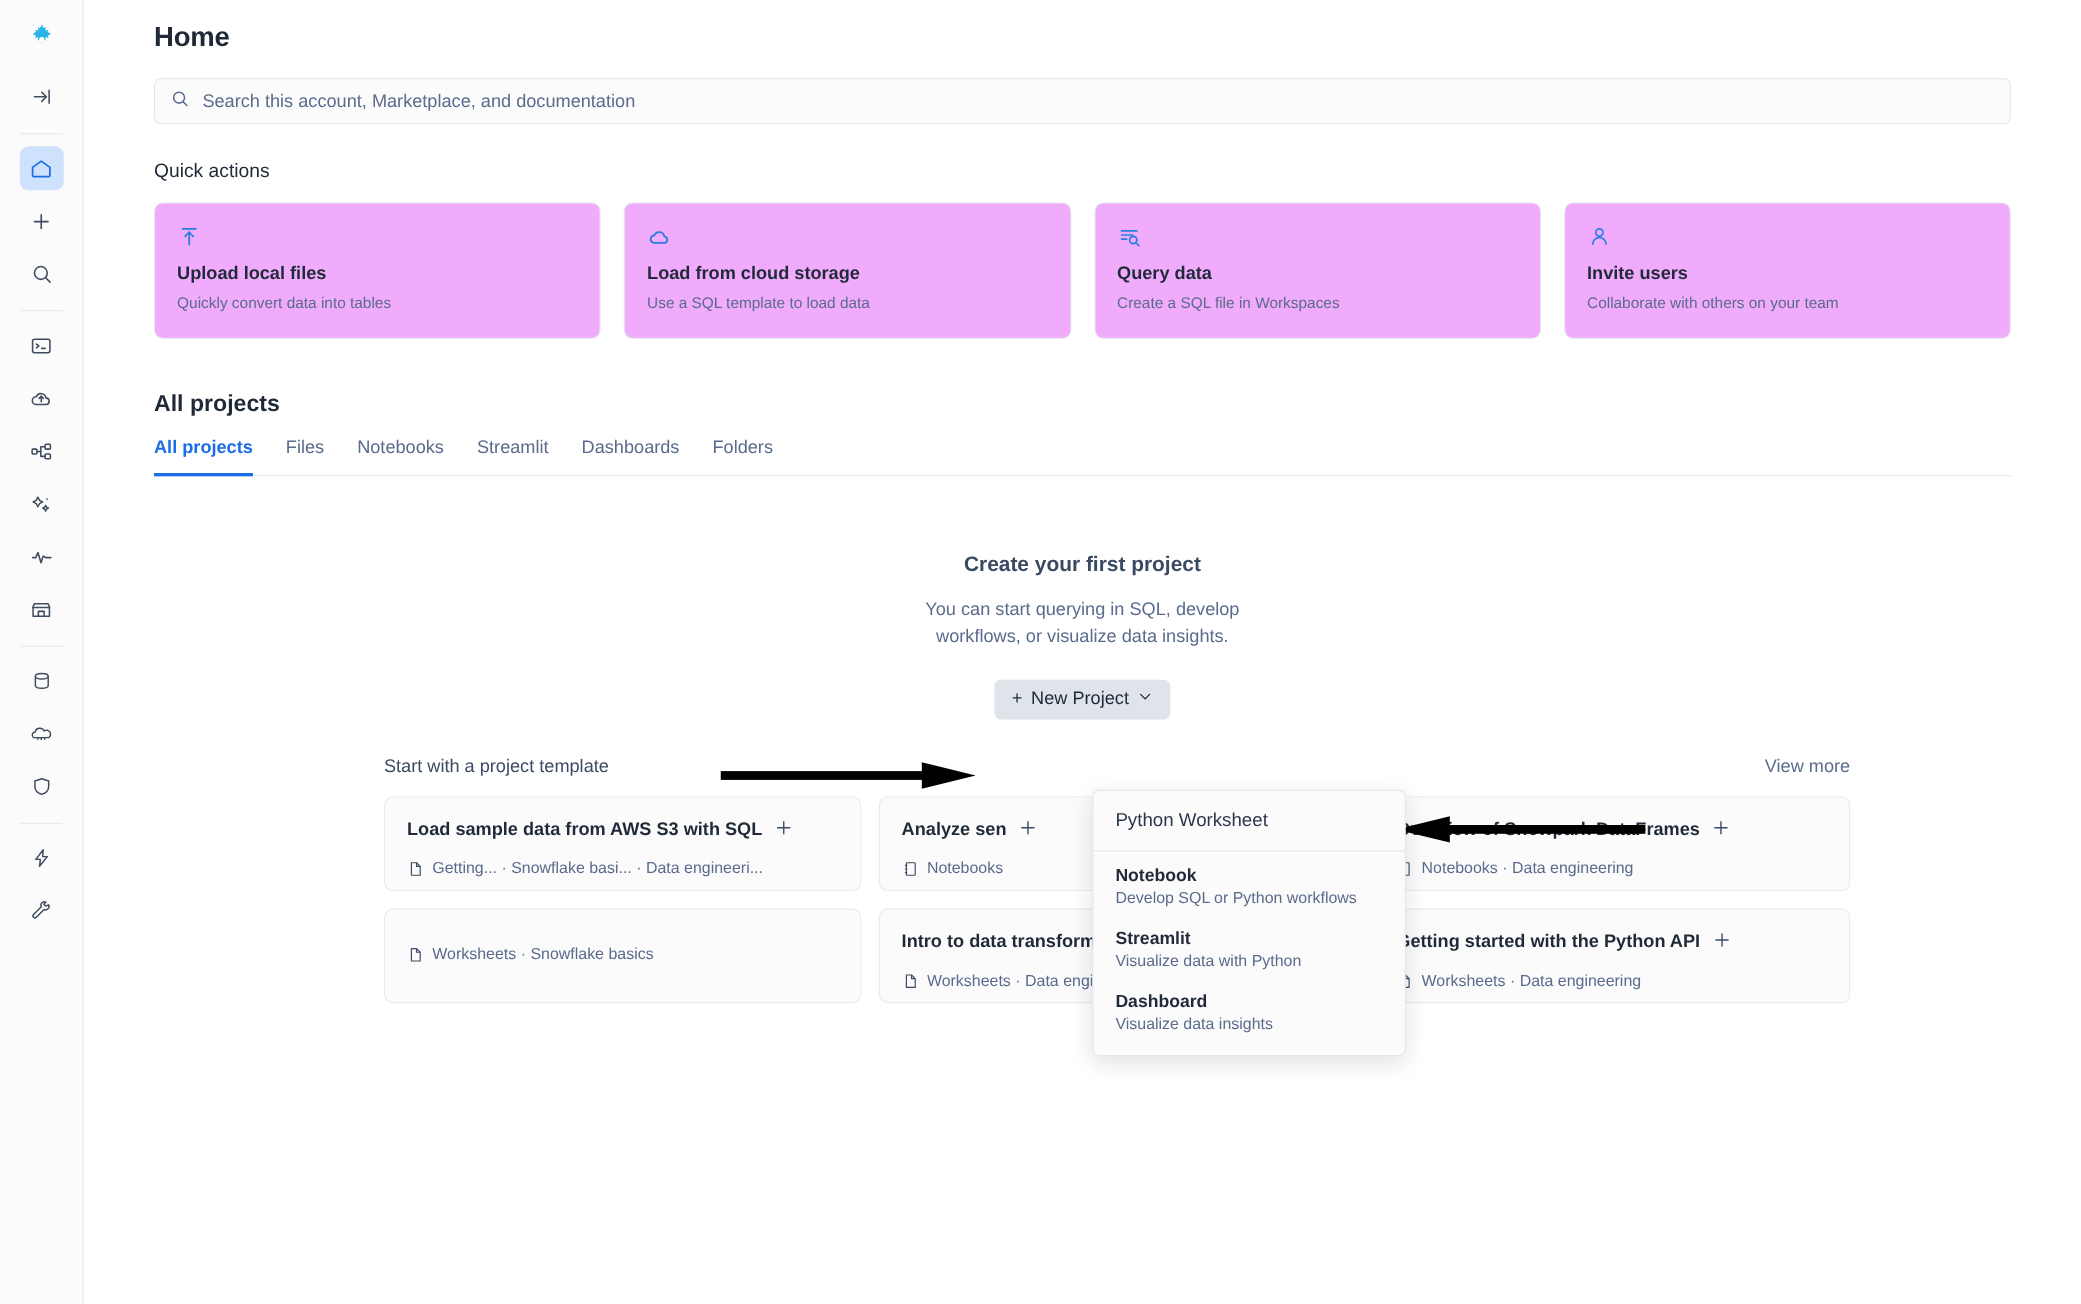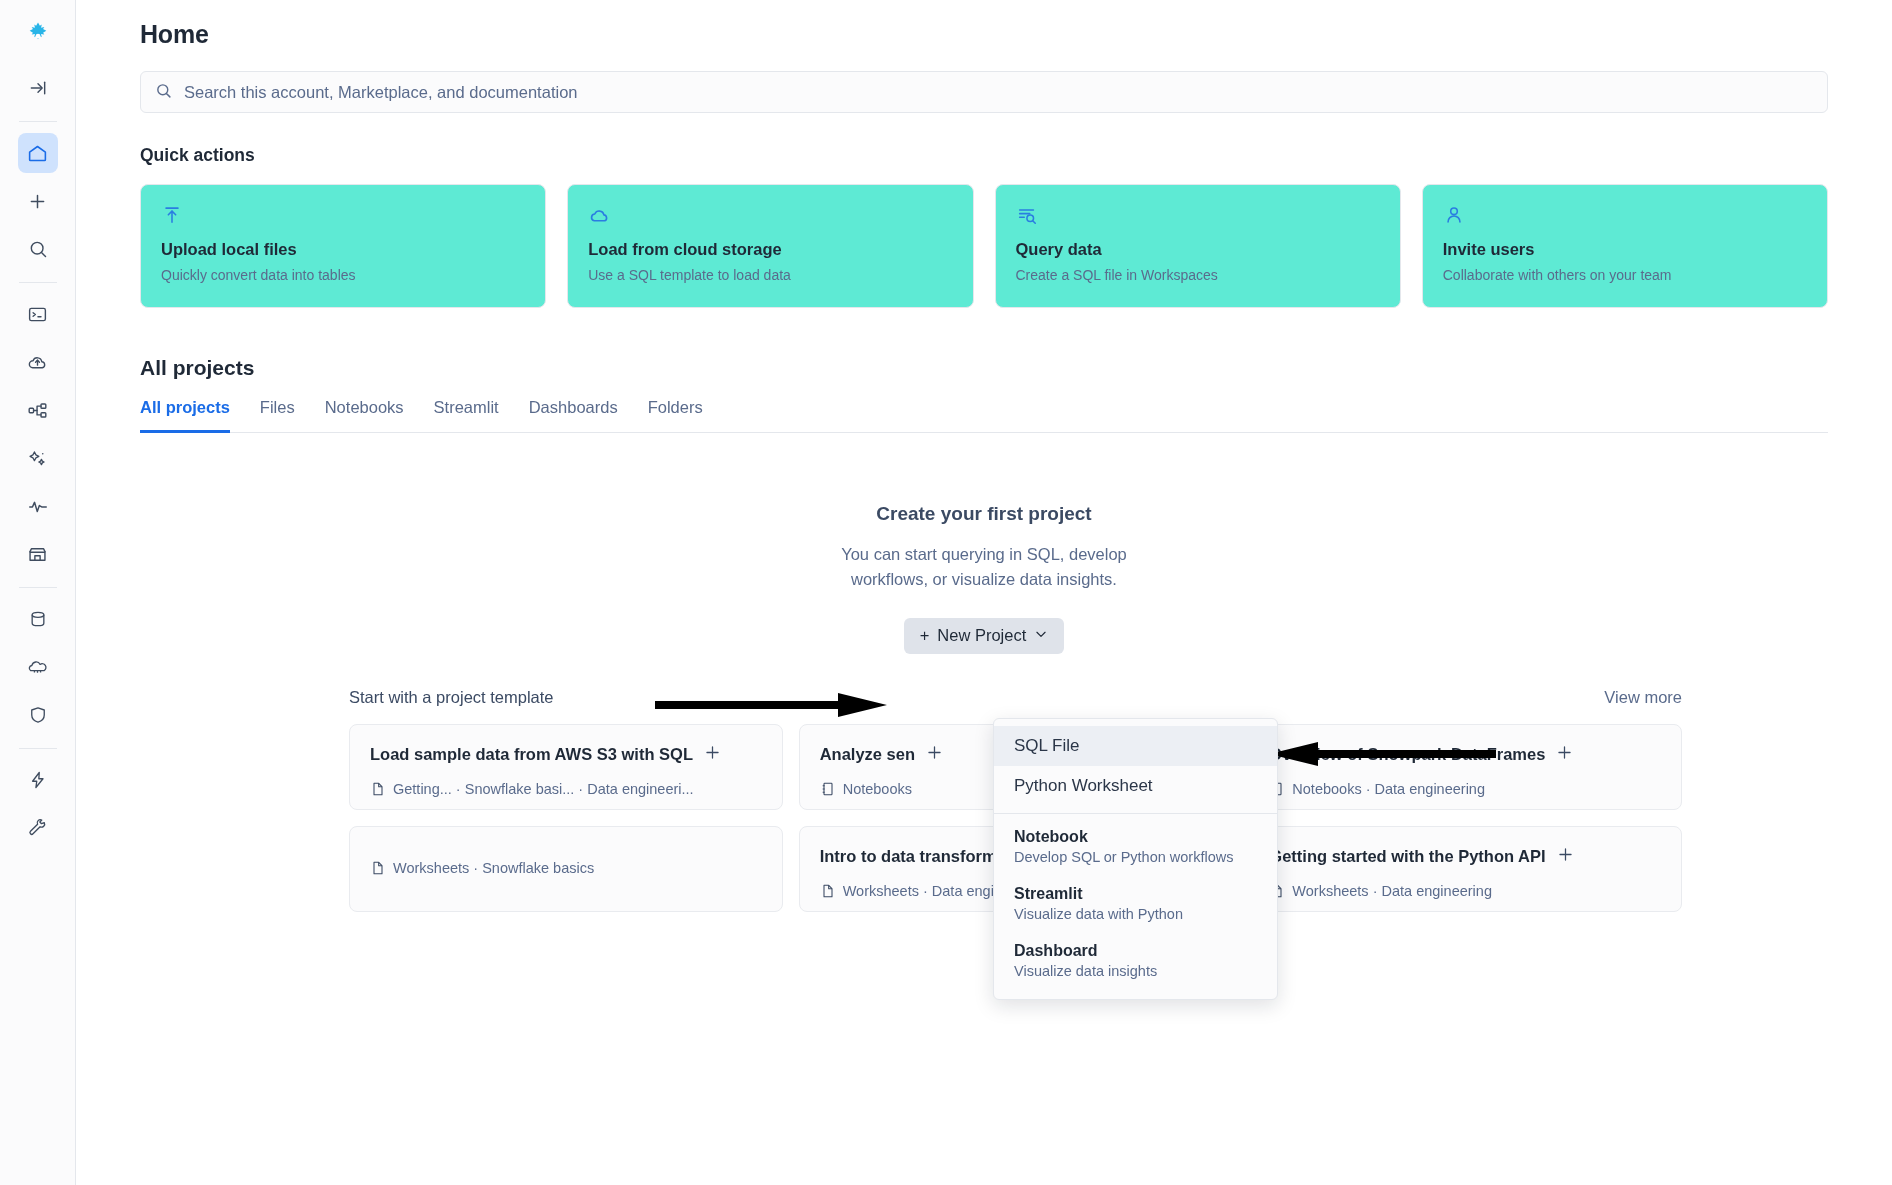--- a/index.html
+++ b/index.html
@@ -62,35 +62,35 @@
     background: #fbfbfc;
     display: flex;
     align-items: center;
     padding: 0 14px;
     gap: 12px;
   }
   .search-placeholder { color: #5a6b8c; font-size: 16.5px; }
 
   .section-head {
     font-size: 17.5px;
-    font-weight: bold;
+    font-weight: normal;
     color: #1f2937;
     margin-top: 32px;
   }
 
   .qa-grid {
     margin-top: 18px;
     display: grid;
     grid-template-columns: repeat(4, 1fr);
     gap: 21px;
   }
   .qa-card {
     border: 1px solid #e4e7ec;
     border-radius: 8px;
-    background: #5eead4;
+    background: #f0abfc;
     height: 124px;
     padding: 18px 20px 0 20px;
     cursor: pointer;
   }
   .qa-icon { color: #2a7de1; height: 24px; display:flex; align-items:center; }
   .qa-title { font-size: 16.5px; font-weight: bold; color: #1f2937; margin-top: 13px; }
   .qa-sub { font-size: 14px; color: #5a6b8c; margin-top: 8px; }
 
   .all-projects-head { font-size: 21px; font-weight: bold; color:#1f2937; margin-top: 48px; }
 
@@ -521,23 +521,20 @@
               <span class="meta-txt">Worksheets · Data engineering</span>
             </div>
           </div>
 
         </div>
       </div>
 
     </div>
 
     <div class="dropdown">
-      <div class="dd-item highlight">
-        <div class="dd-simple">SQL File</div>
-      </div>
       <div class="dd-item">
         <div class="dd-simple">Python Worksheet</div>
       </div>
       <div class="dd-sep"></div>
       <div class="dd-item">
         <div class="dd-title">Notebook</div>
         <div class="dd-desc">Develop SQL or Python workflows</div>
       </div>
       <div class="dd-item">
         <div class="dd-title">Streamlit</div>

